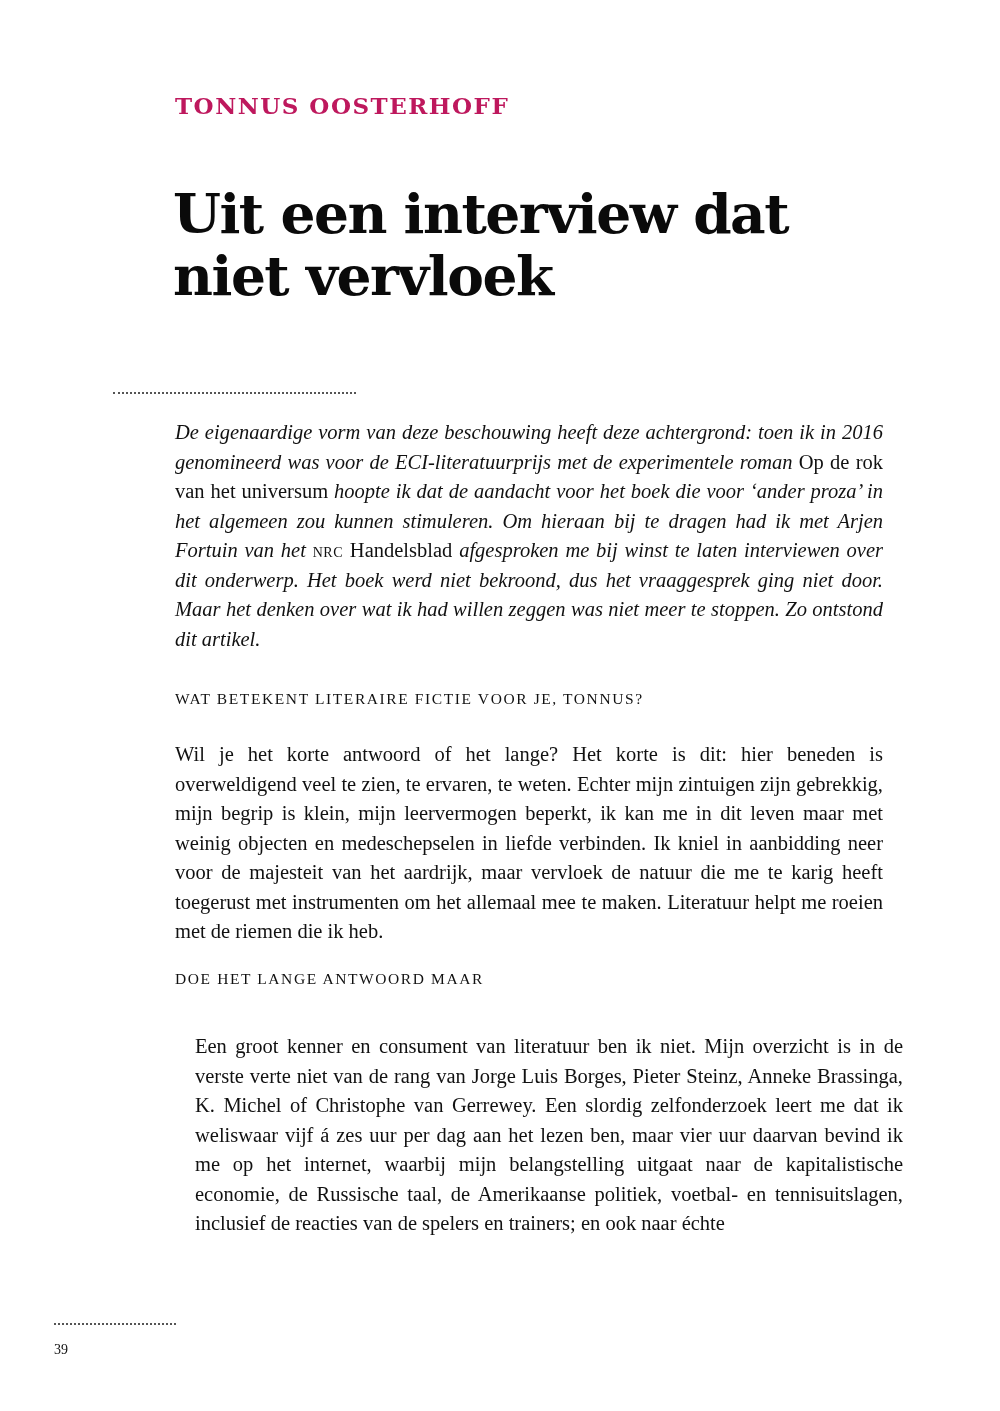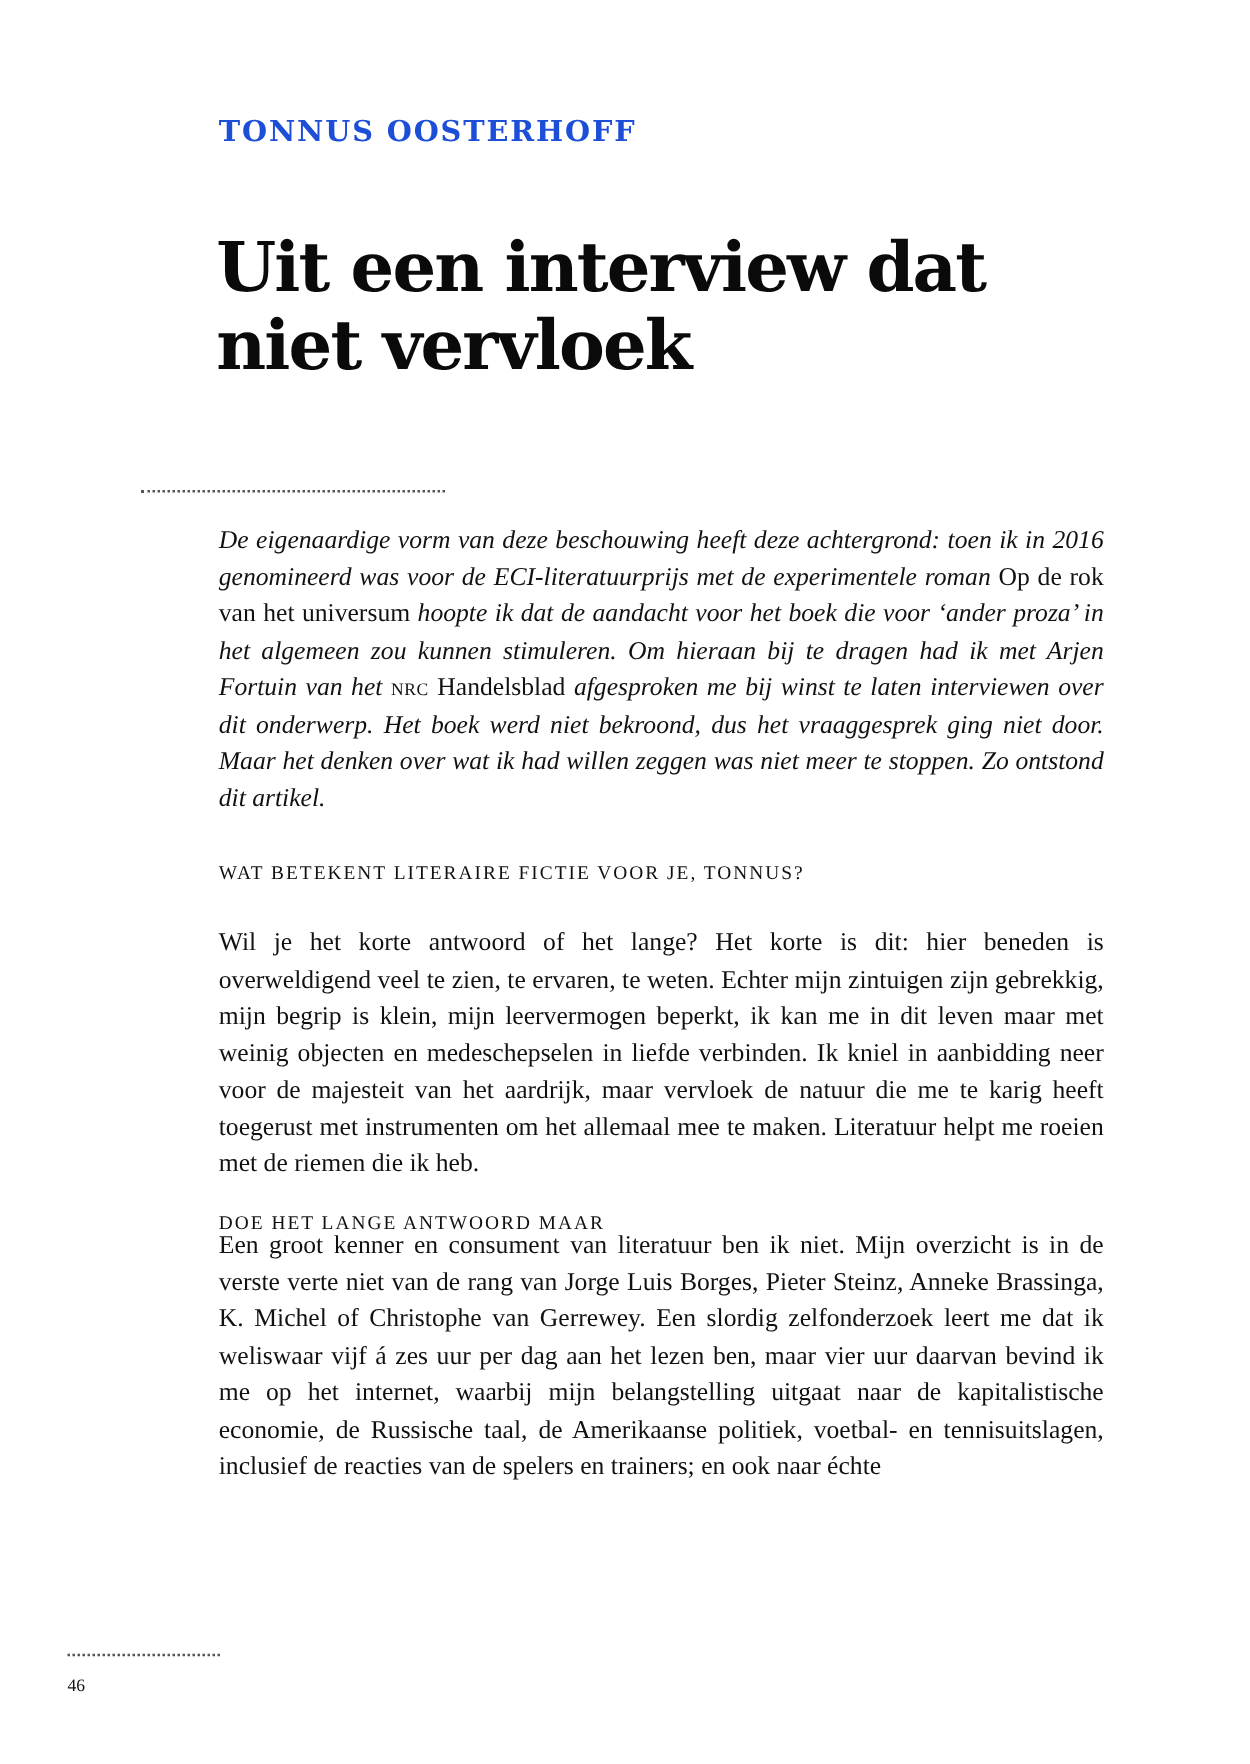--- a/index.html
+++ b/index.html
@@ -3,21 +3,21 @@
   <meta charset="utf-8">
   <style>
     html, body { margin: 0; padding: 0; background: #ffffff; }
     body {
       width: 1000px; height: 1411px; position: relative; overflow: hidden;
       font-family: "DejaVu Serif", serif; color: #111111;
     }
     .author {
       position: absolute; left: 175px; top: 92px;
       font-family: "DejaVu Serif", serif; font-weight: bold;
-      font-size: 23px; letter-spacing: 1.5px; color: #1d4ed8;
+      font-size: 23px; letter-spacing: 1.5px; color: #be185d;
     }
     .title {
       position: absolute; left: 173px; top: 183px; width: 720px;
       font-family: "DejaVu Serif", serif; font-weight: bold;
       font-size: 55px; line-height: 62px; letter-spacing: -1.5px; color: #0a0a0a;
     }
     .rule-top {
       position: absolute; left: 113px; top: 392px; width: 243px; height: 0;
       border-top: 2px dotted #555;
     }
@@ -34,21 +34,21 @@
     .intro .roman { font-style: normal; }
     .intro .smallcaps { font-style: normal; font-variant: small-caps; letter-spacing: 0.5px; }
     .question {
       position: absolute; left: 175px;
       font-family: Liberation Serif, serif; font-size: 15.5px; letter-spacing: 1.6px;
       text-transform: uppercase; color: #111;
     }
     .q1 { top: 690px; }
     .q2 { top: 970px; }
     .answer1 { top: 740px; }
-    .answer2 { top: 982px; }
+    .answer2 { top: 1032px; margin-left: 20px; }
     .page-number {
       position: absolute; left: 54px; top: 1342px;
       font-family: "Liberation Serif", serif; font-size: 14px; color: #111;
     }
   </style>
 </head>
 <body>
 
 <div class="author">TONNUS OOSTERHOFF</div>
 
@@ -63,13 +63,13 @@
 <div class="question q1">Wat betekent literaire fictie voor je, Tonnus?</div>
 
 <div class="text-block answer1" lang="nl" style="hyphens:auto;">Wil je het korte antwoord of het lange? Het korte is dit: hier beneden is overweldigend veel te zien, te ervaren, te weten. Echter mijn zintuigen zijn gebrekkig, mijn begrip is klein, mijn leervermogen beperkt, ik kan me in dit leven maar met weinig objecten en medeschepselen in liefde verbinden. Ik kniel in aanbidding neer voor de majesteit van het aardrijk, maar vervloek de natuur die me te karig heeft toegerust met instrumenten om het allemaal mee te maken. Literatuur helpt me roeien met de riemen die ik heb.</div>
 
 <div class="question q2">Doe het lange antwoord maar</div>
 
 <div class="text-block answer2" lang="nl" style="hyphens:auto;">Een groot kenner en consument van literatuur ben ik niet. Mijn overzicht is in de verste verte niet van de rang van Jorge Luis Borges, Pieter Steinz, Anneke Brassinga, K. Michel of Christophe van Gerrewey. Een slordig zelfonderzoek leert me dat ik weliswaar vijf á zes uur per dag aan het lezen ben, maar vier uur daarvan bevind ik me op het internet, waarbij mijn belangstelling uitgaat naar de kapitalistische economie, de Russische taal, de Amerikaanse politiek, voetbal- en tennisuitslagen, inclusief de reacties van de spelers en trainers; en ook naar échte</div>
 
 <div class="rule-bottom"></div>
 
-<div class="page-number">46</div>
+<div class="page-number">39</div>
 
 </body></html>

